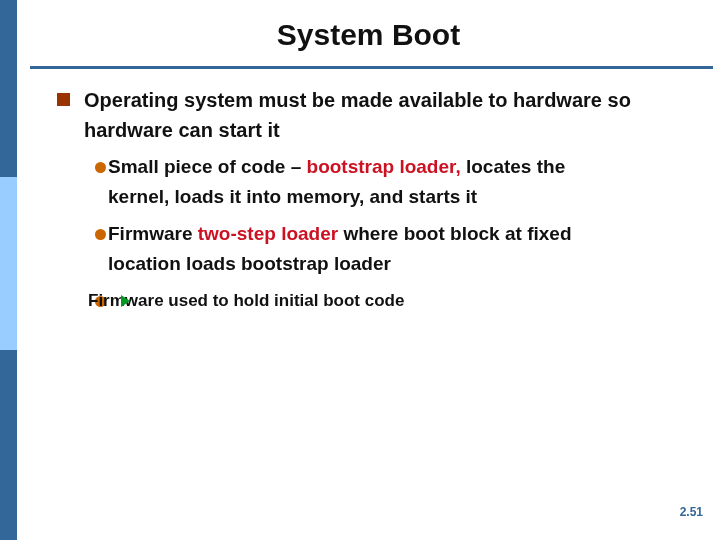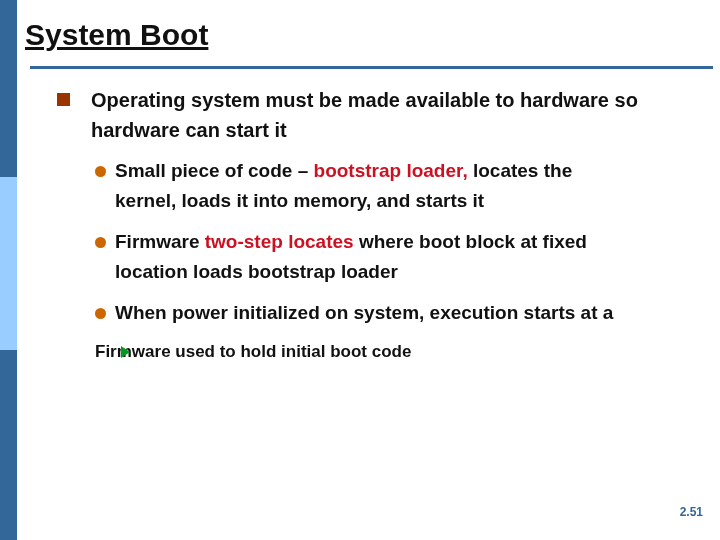--- a/index.html
+++ b/index.html
@@ -13,39 +13,39 @@
     color: #1a1a1a;
   }
   
   .edge-bar { position: absolute; left: 0; width: 17px; }
   .edge-top    { top: 0;   height: 177px; background: #336699; }
   .edge-mid    { top: 177px; height: 173px; background: #99ccff; }
   .edge-bottom { top: 350px; height: 190px; background: #336699; }
 
   .title {
     position: absolute;
-    top: 18px; left: 25px; right: 0;
+    top: 18px; left: 17px; right: 0;
+    text-align: center;
     font-size: 30px;
     font-weight: bold;
     color: #111111;
     letter-spacing: 0px;
-    text-decoration: underline;
   }
   .title-rule {
     position: absolute;
     top: 66px; left: 30px;
     width: 683px; height: 3px;
     background: #336699;
   }
 
   .content { position: absolute; top: 69px; left: 0; right: 6px; }
 
   .row { position: relative; }
   .row p {
-    margin: 11px;
+    margin: 4px;
     white-space: pre-wrap;
     font-weight: bold;
   }
 
   
   .lvl1 { margin-top: 16px; padding-left: 80px; }
   .lvl1 p { font-size: 20px; line-height: 30px; color: #111111; }
   .sq-bullet {
     position: absolute; left: 57px; top: 8px;
     width: 13px; height: 13px; background: #993300;
@@ -103,28 +103,27 @@
     </div>
 
     <div class="row lvl2">
       <span class="dot-bullet"></span>
       <p><span>Small piece of code – </span><span class="red">bootstrap loader,</span><span> locates the
 kernel, loads it into memory, and starts it</span></p>
     </div>
 
     <div class="row lvl2">
       <span class="dot-bullet"></span>
-      <p><span>Firmware </span><span class="red">two-step locates</span><span> where boot block at fixed
+      <p><span>Firmware </span><span class="red">two-step loader</span><span> where boot block at fixed
 location loads bootstrap loader</span></p>
     </div>
 
     <div class="row lvl2">
       <span class="dot-bullet"></span>
-      <p><span>When power initialized on system, execution starts at a
-</span></p>
+      <p></p>
     </div>
 
     <div class="row lvl3">
       <span class="arrow-bullet"></span>
       <p><span>Firmware used to hold initial boot code</span></p>
     </div>
 
   </div>
 
   <div class="page-number">2.51</div>

